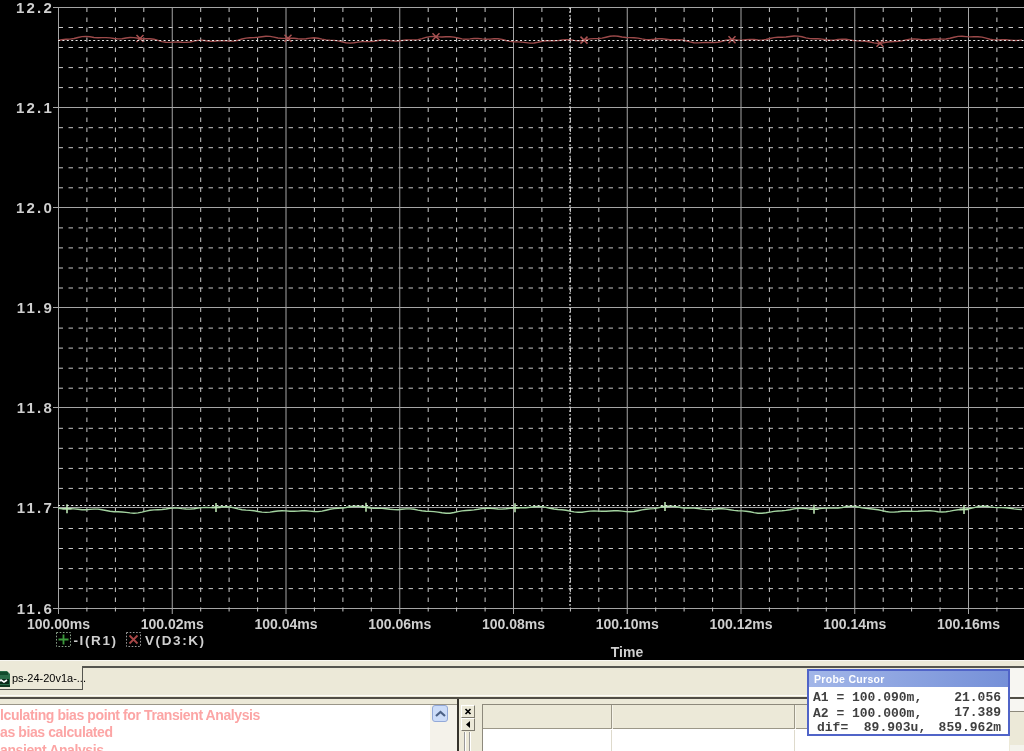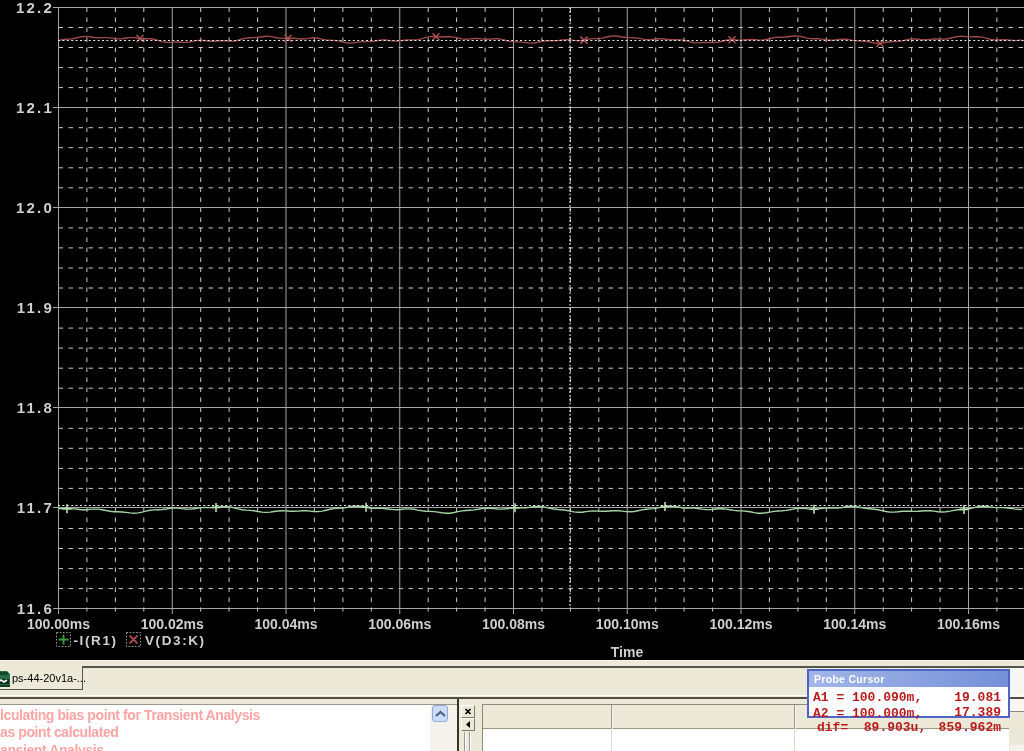--- a/index.html
+++ b/index.html
@@ -14,23 +14,23 @@
 #sbup{position:absolute;left:432px;top:705px;width:16px;height:17px;background:#ccdcf8;border:1px solid #93a9d8;border-radius:3px}
 #sbup svg{position:absolute;left:2px;top:4px}
 #midcol{position:absolute;left:459px;top:699px;width:23px;height:52px;background:#ece9d8}
 .mbtn{position:absolute;width:14px;height:13px;background:#ece9d8;border-top:1px solid #fff;border-left:1px solid #fff;border-right:1px solid #7d7a6e;border-bottom:1px solid #7d7a6e;text-align:center;line-height:8px}
 #rpane{position:absolute;left:482px;top:704px;width:542px;height:47px;background:#fff;border-top:1px solid #8d897c;border-left:1px solid #8d897c}
 #rhead{position:absolute;left:483px;top:705px;width:541px;height:24px;background:#ece9d8;border-bottom:1px solid #9c9888}
 .hdiv{position:absolute;top:705px;width:1px;height:24px;background:#9c9888}
 .hdivw{position:absolute;top:705px;width:1px;height:24px;background:#f6f4ea}
 .bdiv{position:absolute;top:730px;width:1px;height:21px;background:#dedacc}
 #rsb{position:absolute;left:1009px;top:705px;width:15px;height:46px;background:#ece9d8}
-#pc{position:absolute;left:807px;top:669px;width:203px;height:49px;background:#fff;border:2px solid #5064c8;z-index:5}
+#pc{position:absolute;left:807px;top:669px;width:203px;height:67px;background:#fff;border:2px solid #5064c8;z-index:5}
 #pctitle{position:absolute;left:0;top:0;width:199px;height:16px;background:linear-gradient(to right,#a2b6e8,#7590d8);font:bold 10.5px "Liberation Sans",sans-serif;color:#fff;padding-left:5px;line-height:16px;letter-spacing:0.3px}
-.pcrow{position:absolute;font:bold 13px "Liberation Mono",monospace;color:#b91c1c;white-space:pre}
+.pcrow{position:absolute;font:bold 13px "Liberation Mono",monospace;color:#404040;white-space:pre}
 </style></head>
 <body>
 <svg width="1024" height="660" style="position:absolute;top:0;left:0">
 <style>
 .mj{stroke:#a5a5a5;stroke-width:1}
 .mn{stroke:#c8c8c8;stroke-width:1;stroke-dasharray:4.5,5.5}
 .mn2{stroke:#c8c8c8;stroke-width:1}
 .yl{font:bold 15px "Liberation Sans",sans-serif;fill:#cfcfcf;text-anchor:end;letter-spacing:2.2px}
 .xl{font:bold 14px "Liberation Sans",sans-serif;fill:#cfcfcf;text-anchor:middle}
 .lg{font:bold 13.5px "Liberation Sans",sans-serif;fill:#cfcfcf;letter-spacing:1.6px}
@@ -187,27 +187,27 @@
 <div id="tabline"></div>
 <div id="tab"></div>
 <svg width="11" height="17" style="position:absolute;left:0;top:671px">
  <rect x="-3" y="0" width="13" height="16" fill="#2a6b47"></rect>
  <rect x="-3" y="1" width="11" height="3" fill="#124a2c"></rect>
  <rect x="-3" y="8" width="12" height="5" fill="#0a2a18"></rect>
  <path d="M-2,11 l3,-2 l3,2 l3,-2" stroke="#fff" stroke-width="1.6" fill="none"></path>
  <path d="M7,0 l4,0 l0,4 z" fill="#ece9d8"></path>
  <rect x="-3" y="14" width="13" height="2" fill="#123a22"></rect>
 </svg>
-<div id="tabtxt">ps-44-20v1a-...</div>
+<div id="tabtxt">ps-24-20v1a-...</div>
 <div id="sep1"></div>
 <div id="sep2"></div>
 <div id="lpane"></div>
 <div id="lpr"></div>
 <div class="outtxt" style="top:706.5px">lculating bias point for Transient Analysis</div>
-<div class="outtxt" style="top:724px">as point calculated</div>
+<div class="outtxt" style="top:724px">as bias calculated</div>
 <div class="outtxt" style="top:741.5px">ansient Analysis</div>
 <div id="sb"></div>
 <div id="sbup">
     <svg width="12" height="9">
       <path d="M1,6 L5.5,2 L10,6" stroke="#4c6185" stroke-width="2.2" fill="none"></path>
     </svg>
   </div>
 <div id="midcol"></div>
 <div class="mbtn" style="left:461px;top:705px"><svg width="12" height="11">
       <path d="M3.5,3 l5,5 M8.5,3 l-5,5" stroke="#000" stroke-width="1.7"></path>
@@ -227,15 +227,15 @@
 <div class="bdiv" style="left:794px"></div>
 <div id="rsb"></div>
 <div style="position:absolute;left:1010px;top:668px;width:14px;height:43px;background:#f7f6f2"></div>
 <div style="position:absolute;left:1010px;top:711px;width:14px;height:1px;background:#8d897c"></div>
 <div style="position:absolute;left:1010px;top:745px;width:14px;height:6px;background:#f4f3ec"></div>
 <div id="pc">
  <div id="pctitle">Probe Cursor</div>
  <div class="pcrow" style="left:4px;top:19px">A1 = 100.090m,</div>
  <div class="pcrow" style="left:4px;top:35px">A2 = 100.000m,</div>
  <div class="pcrow" style="left:8px;top:48.5px">dif=  89.903u,</div>
- <div class="pcrow" style="right:7px;top:19px">19.081</div>
+ <div class="pcrow" style="right:7px;top:19px">21.056</div>
  <div class="pcrow" style="right:7px;top:33.5px">17.389</div>
  <div class="pcrow" style="right:7px;top:48.5px">859.962m</div>
 </div>
 </body></html>

